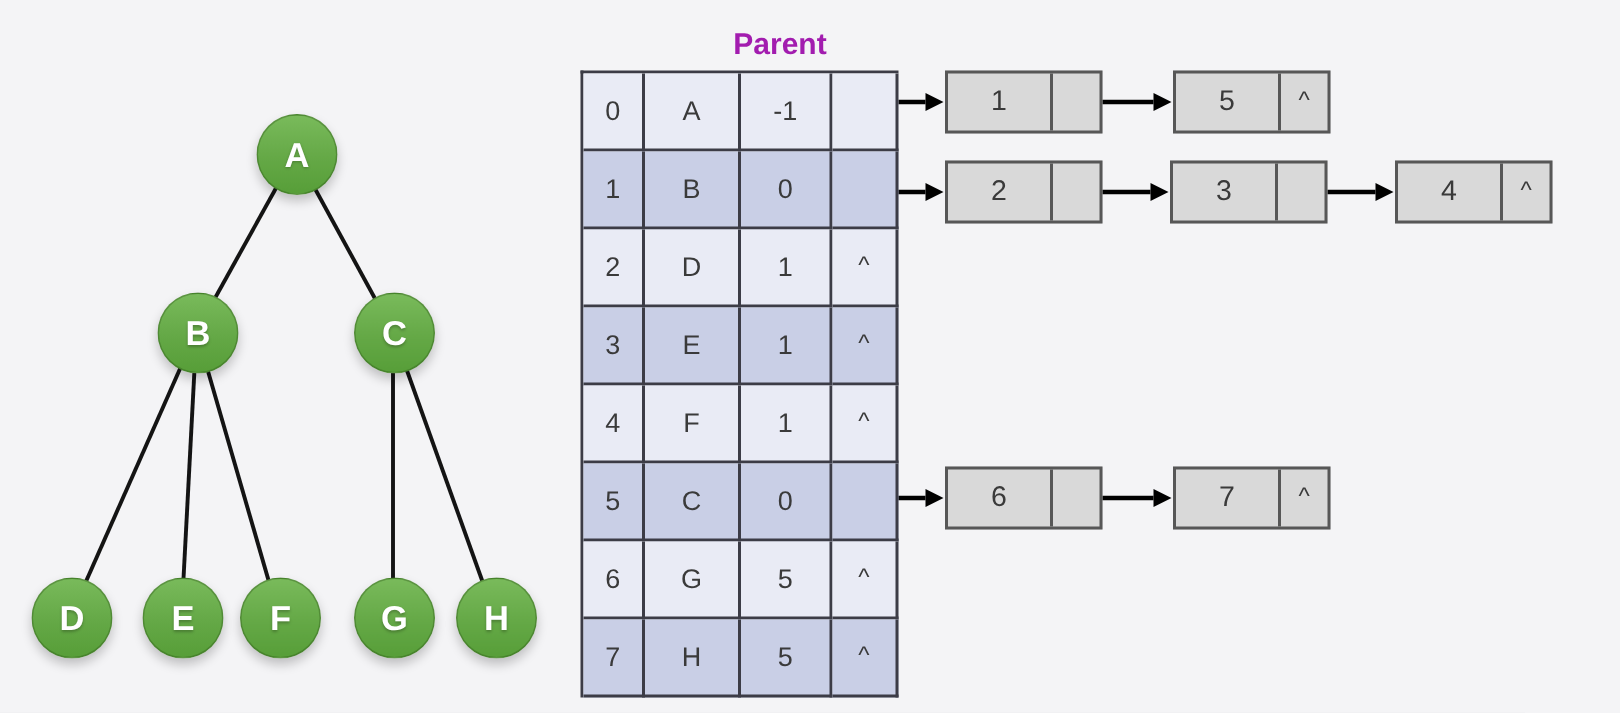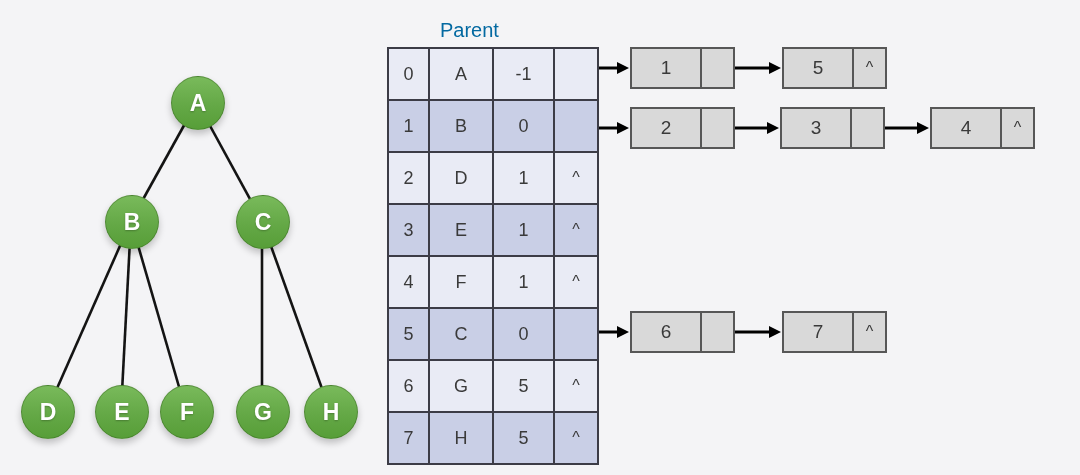--- a/index.html
+++ b/index.html
@@ -12,22 +12,22 @@
     position:absolute;width:52px;height:52px;border-radius:50%;
     background:linear-gradient(180deg,#79ba5b 0%,#64a846 55%,#579e38 100%);
     border:1px solid rgba(40,80,20,.35);
     box-shadow:0 4px 7px rgba(0,0,0,.22);
     color:#fff;font-size:23px;font-weight:bold;
     display:flex;align-items:center;justify-content:center;
     text-shadow:0 1px 2px rgba(0,0,0,.25);
   }
 
   
-  .ptitle{position:absolute;left:440px;top:19px;width:160px;text-align:left;
-    font-size:20px;color:#0369a1;}
+  .ptitle{position:absolute;left:440px;top:19px;width:160px;text-align:center;
+    font-size:20px;color:#a21caf;font-weight:bold;}
   .ptable{position:absolute;left:387px;top:47px;border-left:2px solid #3c3c46;border-top:2px solid #3c3c46;}
   .prow{display:flex;height:52px;box-sizing:border-box;}
   .pcell{box-sizing:border-box;border-right:2px solid #3c3c46;border-bottom:2px solid #3c3c46;
     display:flex;align-items:center;justify-content:center;
     font-size:18px;color:#3a3a3a;}
   .c-idx{width:41px;} .c-node{width:64px;} .c-par{width:61px;} .c-ptr{width:44px;font-size:16px;}
   .row-light .pcell{background:#e9ebf5;}
   .row-dark  .pcell{background:#c9cfe6;}
 
   

